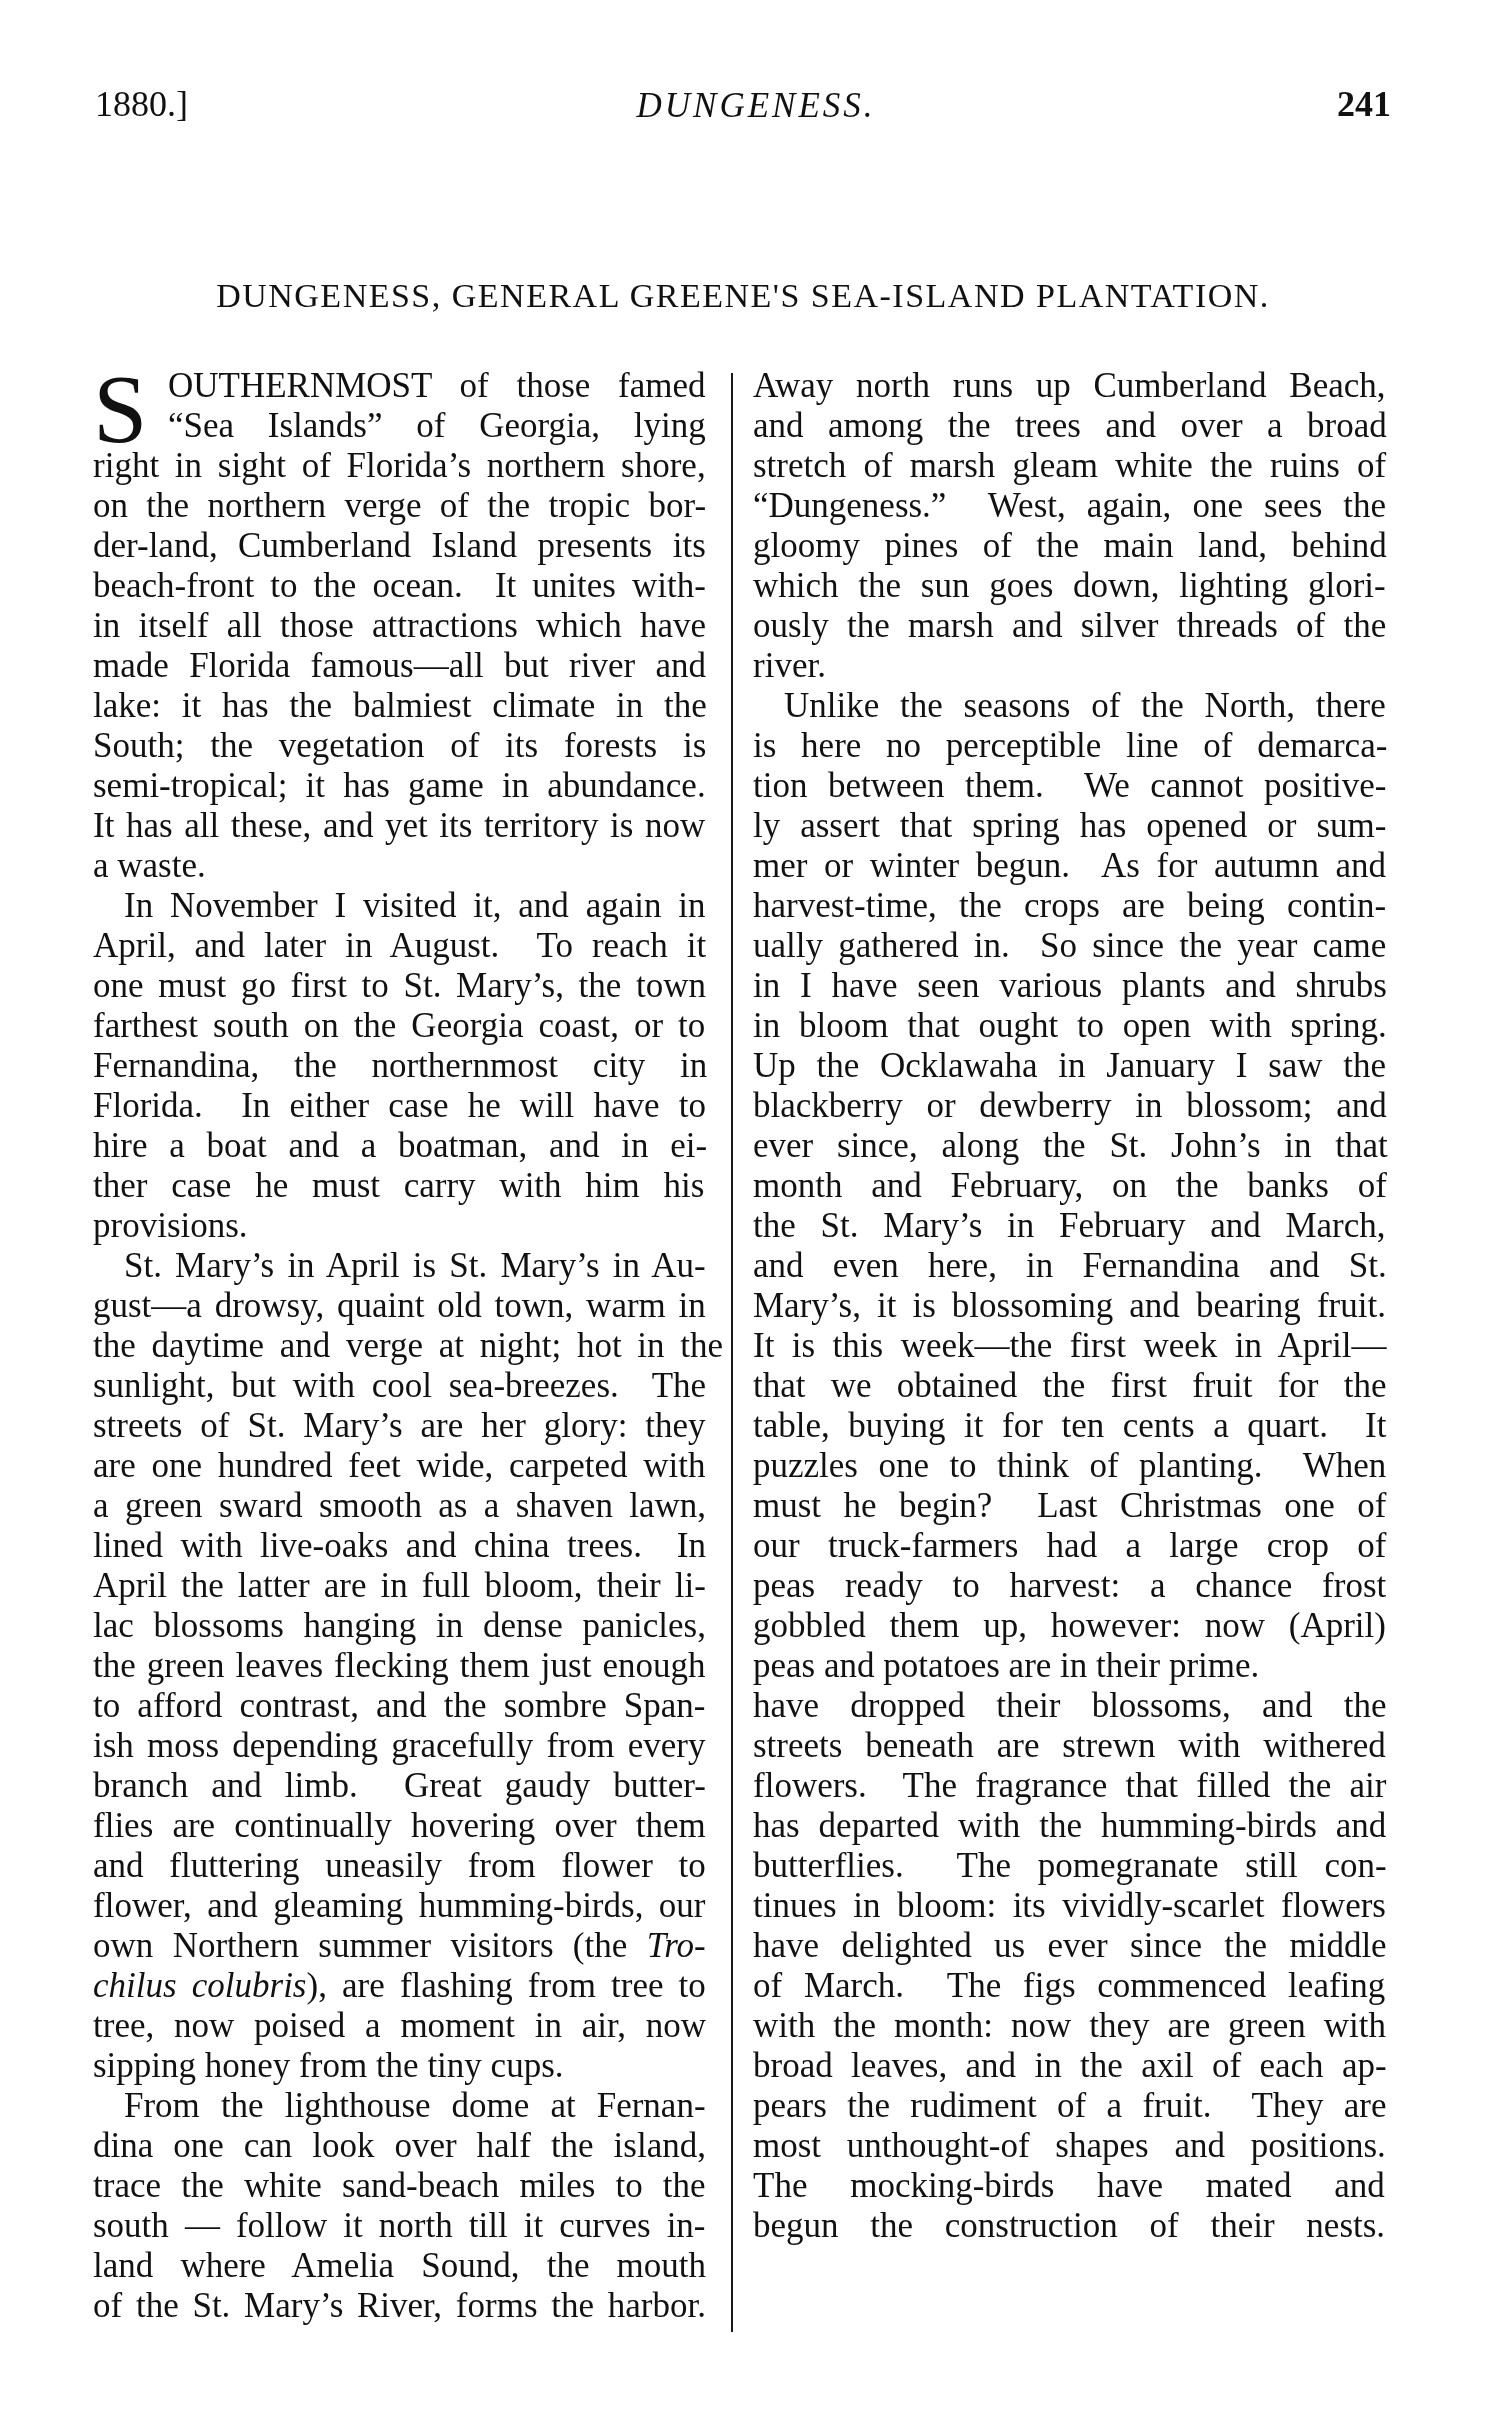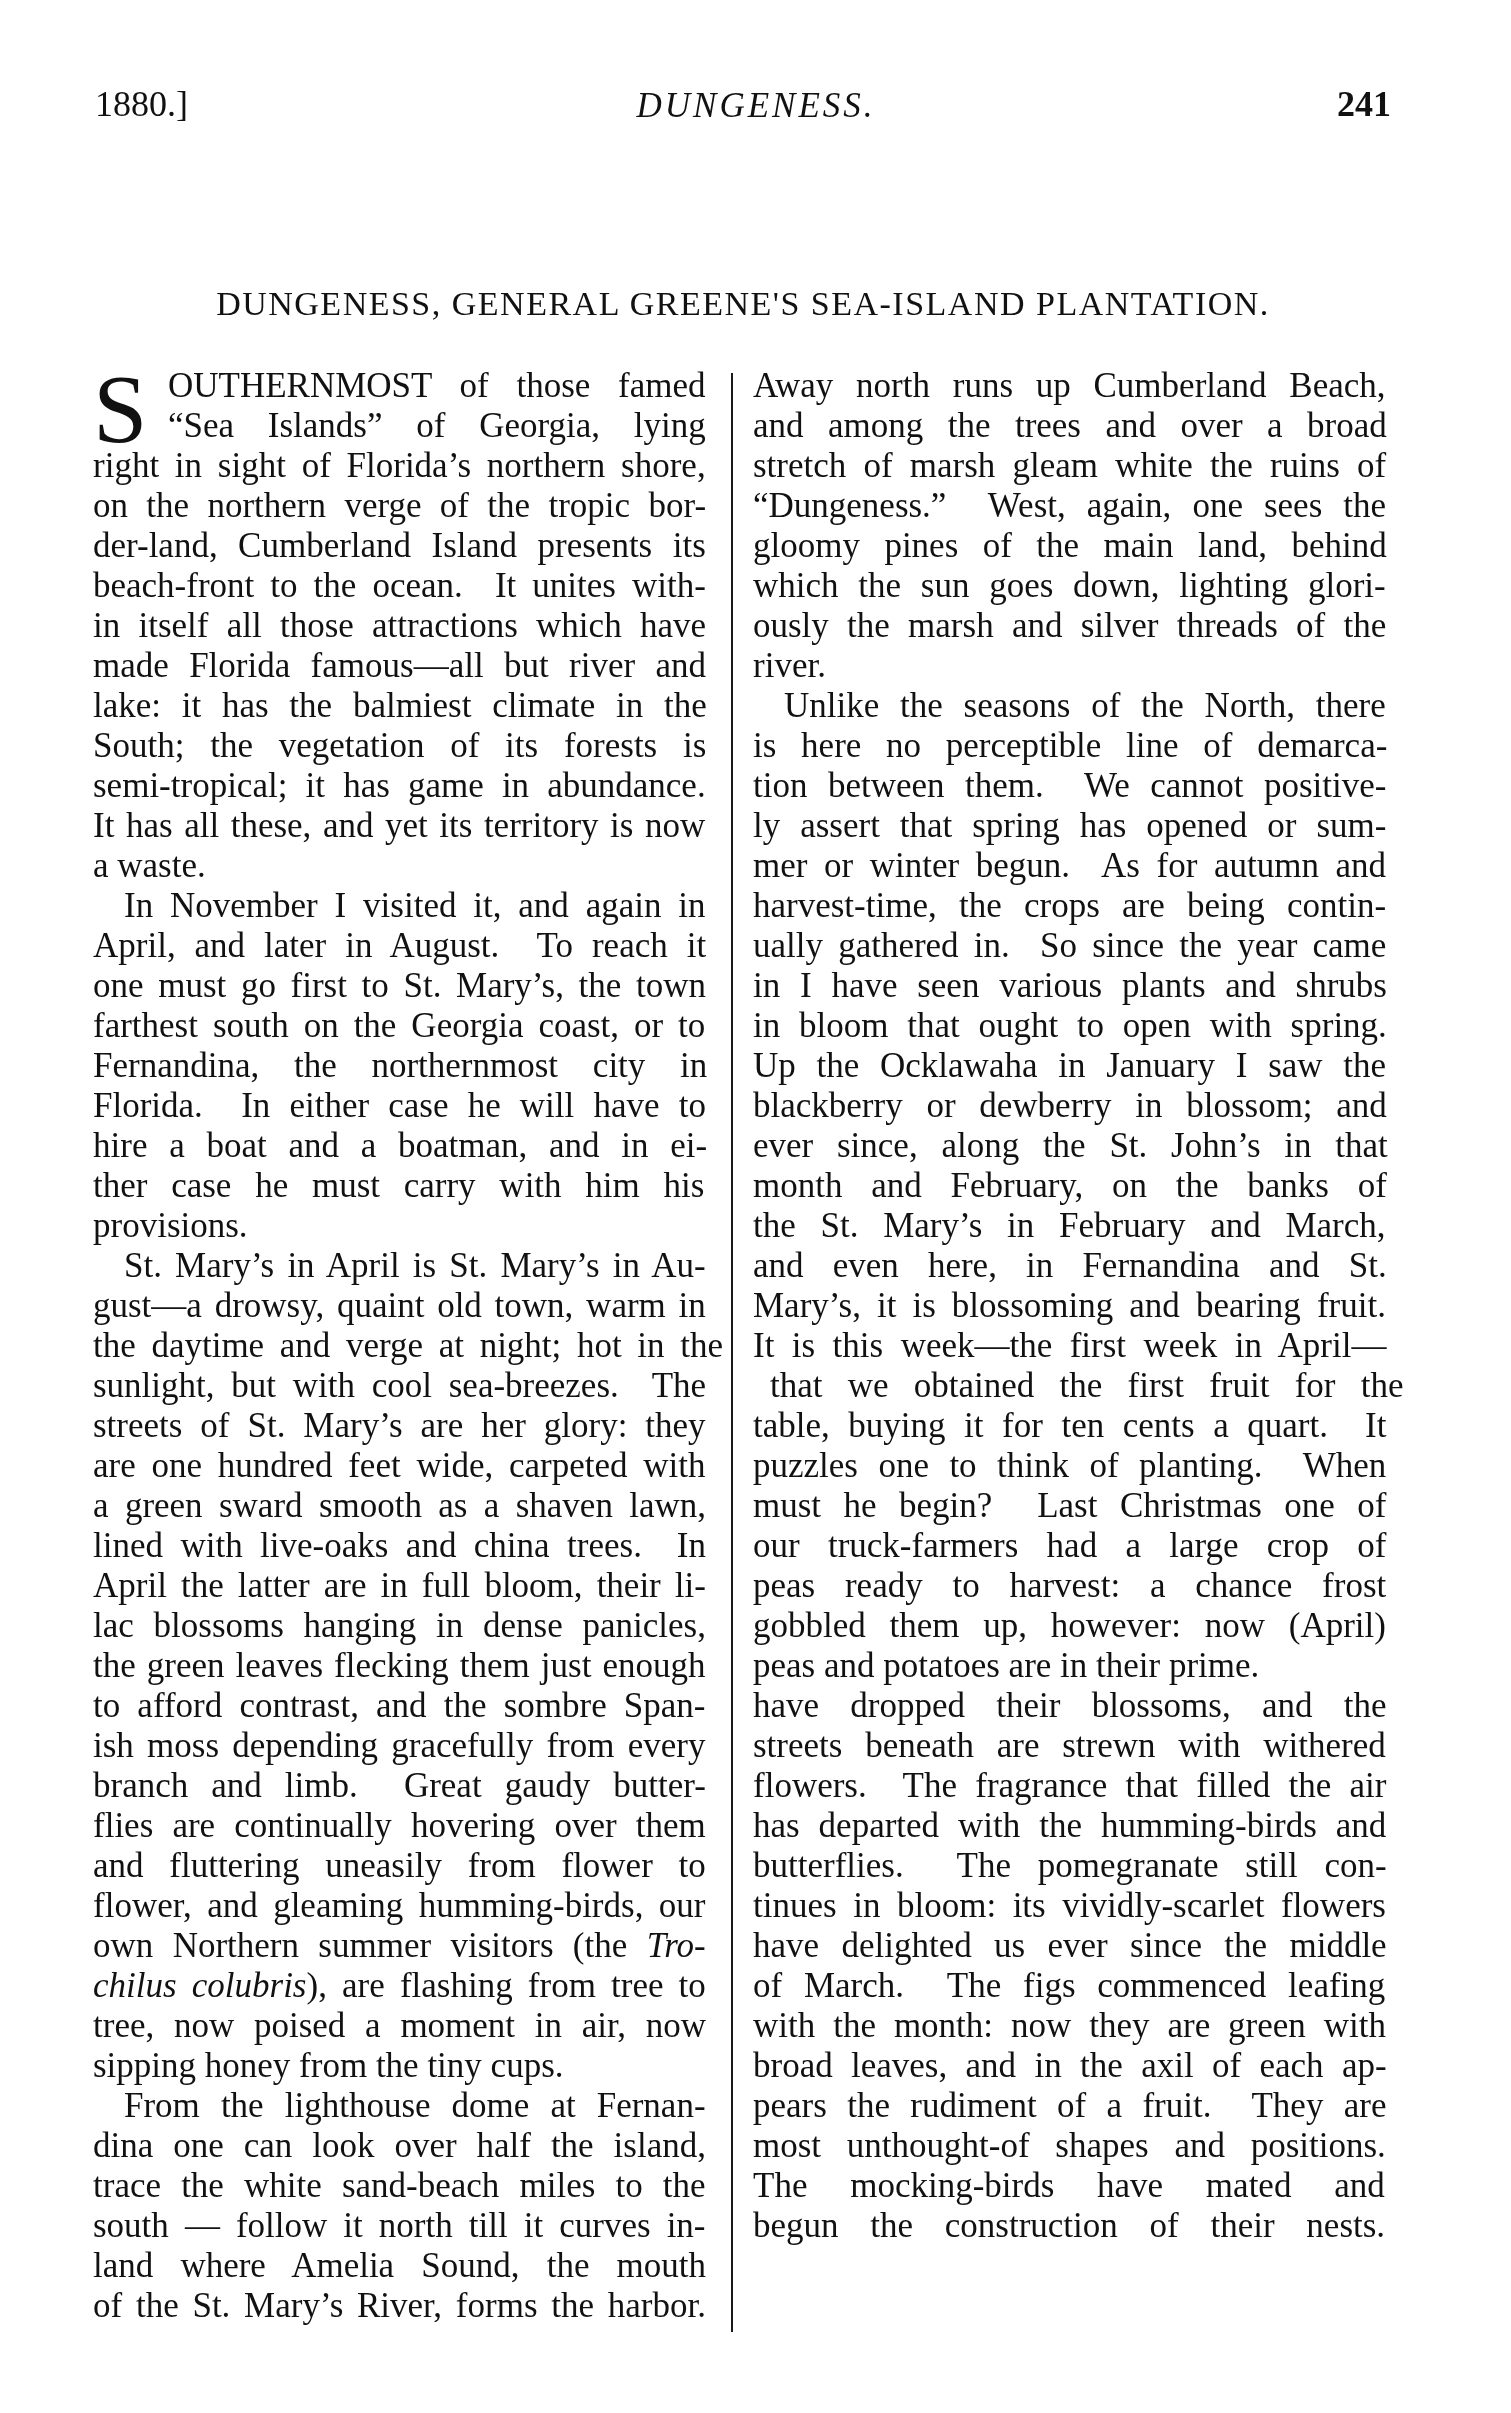--- a/index.html
+++ b/index.html
@@ -5,21 +5,21 @@
   html, body { margin: 0; padding: 0; background: #ffffff; }
   body {
     width: 1512px; height: 2413px; position: relative; overflow: hidden;
     font-family: "Liberation Serif", "DejaVu Serif", serif; color: #111111;
   }
   .runhead { position: absolute; top: 84px; font-size: 36px; line-height: 40px; white-space: nowrap; }
   #rh-left { left: 95px; }
   #rh-center { left: 0; width: 1512px; top: 86px; text-align: center; font-style: italic; letter-spacing: 3px; font-size: 35px; }
   #rh-right { left: 1337px; font-weight: bold; }
   #title {
-    position: absolute; left: 0; top: 284px; width: 1486px; text-align: center;
+    position: absolute; left: 0; top: 276px; width: 1486px; text-align: center;
     font-size: 34px; line-height: 40px; letter-spacing: 1.5px; white-space: nowrap;
   }
   .col { position: absolute; top: 366px; }
   #col-left { left: 93px; width: 615px; }
   #col-right { left: 753px; width: 636px; }
   .line {
     height: 40px; line-height: 40px; font-size: 35px; white-space: nowrap;
     position: relative;
   }
   .line .txt { display: inline-block; transform-origin: 0 50%; white-space: pre; }
@@ -113,21 +113,21 @@
     <div class="line"><span class="txt" style="word-spacing: 11px;">in I have seen various plants and shrubs</span></div>
     <div class="line"><span class="txt" style="word-spacing: 10px;">in bloom that ought to open with spring.</span></div>
     <div class="line"><span class="txt" style="word-spacing: 12px;">Up the Ocklawaha in January I saw the</span></div>
     <div class="line"><span class="txt" style="word-spacing: 15px;">blackberry or dewberry in blossom; and</span></div>
     <div class="line"><span class="txt" style="word-spacing: 15px;">ever since, along the St. John’s in that</span></div>
     <div class="line"><span class="txt" style="word-spacing: 20px;">month and February, on the banks of</span></div>
     <div class="line"><span class="txt" style="word-spacing: 16px;">the St. Mary’s in February and March,</span></div>
     <div class="line"><span class="txt" style="word-spacing: 20.4px;">and even here, in Fernandina and St.</span></div>
     <div class="line"><span class="txt" style="word-spacing: 7.3px;">Mary’s, it is blossoming and bearing fruit.</span></div>
     <div class="line"><span class="txt" style="word-spacing: 8.7px;">It is this week—the first week in April—</span></div>
-    <div class="line"><span class="txt" style="word-spacing: 16.5px; margin-left: 17px;">that we obtained the first fruit for the</span></div>
+    <div class="line"><span class="txt" style="word-spacing: 16.5px;">that we obtained the first fruit for the</span></div>
     <div class="line"><span class="txt" style="word-spacing: 9.8px;">table, buying it for ten cents a quart.  It</span></div>
     <div class="line"><span class="txt" style="word-spacing: 11.7px;">puzzles one to think of planting.  When</span></div>
     <div class="line"><span class="txt" style="word-spacing: 13.7px;">must he begin?  Last Christmas one of</span></div>
     <div class="line"><span class="txt" style="word-spacing: 19.5px;">our truck-farmers had a large crop of</span></div>
     <div class="line"><span class="txt" style="word-spacing: 21px;">peas ready to harvest: a chance frost</span></div>
     <div class="line"><span class="txt" style="word-spacing: 15px;">gobbled them up, however: now (April)</span></div>
     <div class="line"><span class="txt">peas and potatoes are in their prime.</span></div>
     <div class="line"><span class="txt" style="word-spacing: 22.5px;">have dropped their blossoms, and the</span></div>
     <div class="line"><span class="txt" style="word-spacing: 14px;">streets beneath are strewn with withered</span></div>
     <div class="line"><span class="txt" style="word-spacing: 9.5px;">flowers.  The fragrance that filled the air</span></div>

